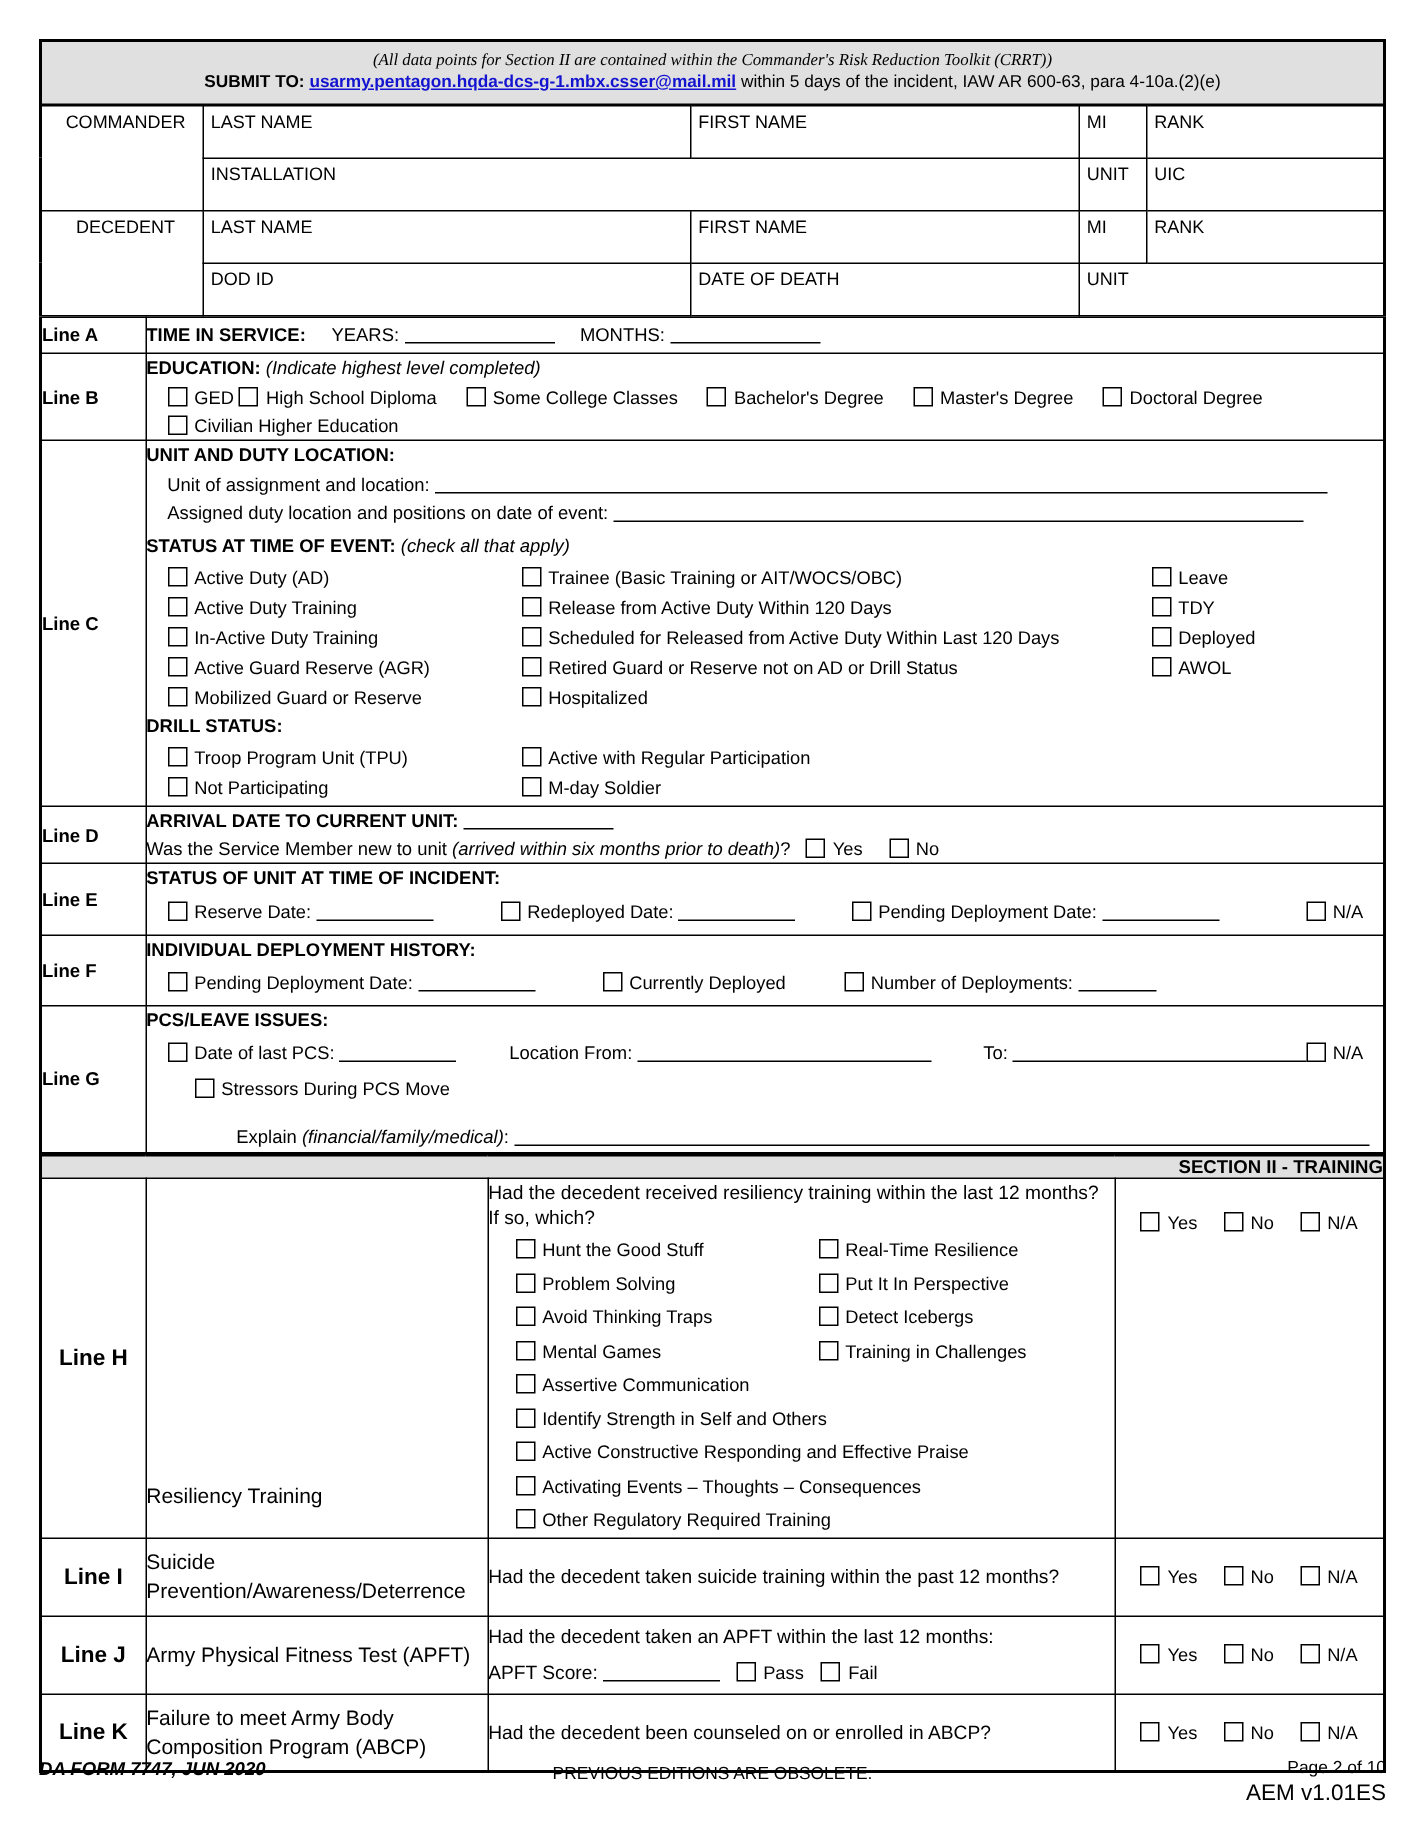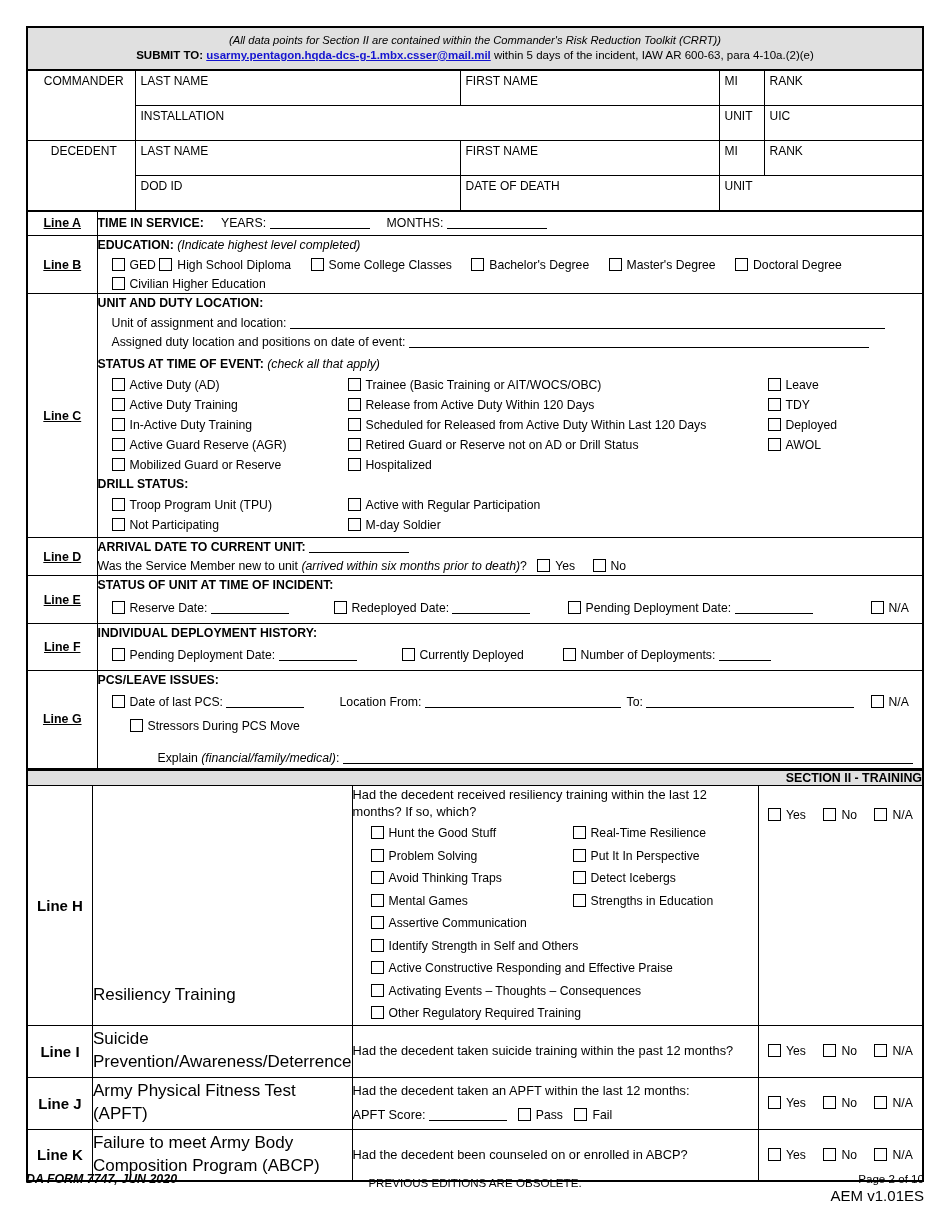--- a/index.html
+++ b/index.html
@@ -18,38 +18,37 @@
   .banner {
     background: #e0e0e0;
     border: 2px solid #000;
     border-bottom: 1px solid #000;
     text-align: center;
     padding: 5px 6px 6px 6px;
     line-height: 1.32;
   }
   .banner .l1 { font-size: 12.4px; font-weight: bold; }
   .banner .l1 .ital { font-style: italic; font-weight: normal; font-size: 11.5px;}
-  .banner .l2 { font-size: 11.2px; font-style: italic; }
+  .banner .l2 { font-size: 11.2px; font-style: italic; font-family: Liberation Serif, serif; }
   .banner .l3 { font-size: 11.5px; }
   .banner .l3 b { font-weight: bold; }
   .email { color: #1414d0; text-decoration: underline; font-weight: bold; }
 
   
   table.nameblk { width: 898px; border-collapse: collapse; border-left:2px solid #000; border-right:2px solid #000;}
   table.nameblk td { border: 1px solid #000; padding: 3px 0 0 5px; font-size: 12px; vertical-align: top; }
   td.rowlab { font-weight: normal; font-size: 13.2px; text-align: center; padding-left: 8px; vertical-align: middle; margin-top: 20px; }
   .cellh { height: 35px; }
 
   
   table.lines { width: 898px; border-collapse: collapse; border-left:2px solid #000; border-right:2px solid #000; border-bottom: 2px solid #000;}
   table.lines > tbody > tr > td { border: 1px solid #000; padding: 0; vertical-align: middle; }
   td.lab {
-    width: 70px; text-align: center; font-weight: bold; font-size: 12.4px;
+    width: 70px; font-weight: bold; font-size: 12.4px;
     vertical-align: middle;
-    text-decoration: underline;
   }
   td.body { padding: 5px 6px 6px 8px; font-size: 12.3px; line-height: 1.5; }
 
   .bold { font-weight: bold; }
   .ital { font-style: italic; }
 
   
   .cb {
     display: inline-block; width: 13px; height: 13px;
     border: 1.6px solid #000; background: #fff;
@@ -68,21 +67,21 @@
   .col1 { position: absolute; left: 14px; }
   .col2 { position: absolute; left: 250px; }
   .col3 { position: absolute; left: 670px; }
 
   
   .secbar {
     background: #e0e0e0; text-align: right; font-weight: bold;
     font-size: 12.4px; padding: 4px 0 5px 0;
   }
   td.lab2 { width: 70px; text-align: center; font-weight: bold; font-size: 15px; vertical-align: middle; }
-  td.cat  { width: 228px; font-size: 17px; padding: 6px 8px; vertical-align: middle; line-height:1.35;}
+  td.cat  { width: 228px; font-size: 14px; padding: 6px 8px; vertical-align: middle; line-height:1.35;}
   td.q    { width: 418px; font-size: 12.8px; padding: 6px 8px; vertical-align: top; line-height: 1.35;}
   td.ans  { width: 180px; font-size: 12.4px; padding: 6px 8px; vertical-align: middle; text-align:center;}
   .ans .cbitem { margin-right: 14px; }
   .ans .cbitem:last-child { margin-right: 0; }
 
   .hcb { display:inline-block; width: 202px; }
 
   
   .footer { position: absolute; left: 26px; top: 1172px; width: 898px; font-size: 11.6px; }
   .footer .ft-left { position: absolute; left: 0; top: 0; font-weight: bold; font-style: italic; font-size: 12.4px;}
@@ -261,21 +260,21 @@
       </td>
     </tr>
 
     <tr>
       <td class="lab">Line G</td>
       <td class="body">
         <div class="bold">PCS/LEAVE ISSUES:</div>
         <div class="grid" style="height:24px; margin-top:3px;">
           <span style="position:absolute;left:14px" class="cbitem"><span class="cb"></span><span>Date of last PCS:</span> <span class="blank bl-md"></span></span>
           <span style="position:absolute;left:242px"><span>Location From:</span> <span class="blank" style="width:196px"></span></span>
-          <span style="position:absolute;left:529px"><span>To:</span> <span class="blank" style="width:208px"></span></span>
+          <span style="position:absolute;left:558px"><span>To:</span> <span class="blank" style="width:208px"></span></span>
           <span style="position:absolute;left:773px" class="cbitem"><span class="cb"></span><span>N/A</span></span>
         </div>
         <div style="padding-left:32px;">
           <span class="cbitem"><span class="cb"></span><span>Stressors During PCS Move</span></span>
         </div>
         <div style="padding-left:60px; margin-top:14px;">
           <span>Explain </span><span class="ital">(financial/family/medical)</span><span>:</span>
           <span class="ruleline" style="width:570px"></span>
         </div>
       </td>
@@ -298,21 +297,21 @@
           <div style="line-height:21.5px;">
             <span class="cbitem hcb"><span class="cb"></span><span>Hunt the Good Stuff</span></span><span class="cbitem"><span class="cb"></span><span>Real-Time Resilience</span></span>
           </div>
           <div style="line-height:21.5px;">
             <span class="cbitem hcb"><span class="cb"></span><span>Problem Solving</span></span><span class="cbitem"><span class="cb"></span><span>Put It In Perspective</span></span>
           </div>
           <div style="line-height:21.5px;">
             <span class="cbitem hcb"><span class="cb"></span><span>Avoid Thinking Traps</span></span><span class="cbitem"><span class="cb"></span><span>Detect Icebergs</span></span>
           </div>
           <div style="line-height:21.5px;">
-            <span class="cbitem hcb"><span class="cb"></span><span>Mental Games</span></span><span class="cbitem"><span class="cb"></span><span>Strengths in Education</span></span>
+            <span class="cbitem hcb"><span class="cb"></span><span>Mental Games</span></span><span class="cbitem"><span class="cb"></span><span>Training in Challenges</span></span>
           </div>
           <div style="line-height:21.5px;">
             <span class="cbitem hcb"><span class="cb"></span><span>Assertive Communication</span></span><span class="cbitem"><span class="cb"></span><span>Identify Strength in Self and Others</span></span>
           </div>
           <div style="line-height:21.5px;">
             <span class="cbitem"><span class="cb"></span><span>Active Constructive Responding and Effective Praise</span></span>
           </div>
           <div style="line-height:21.5px;">
             <span class="cbitem"><span class="cb"></span><span>Activating Events – Thoughts – Consequences</span></span>
           </div>

